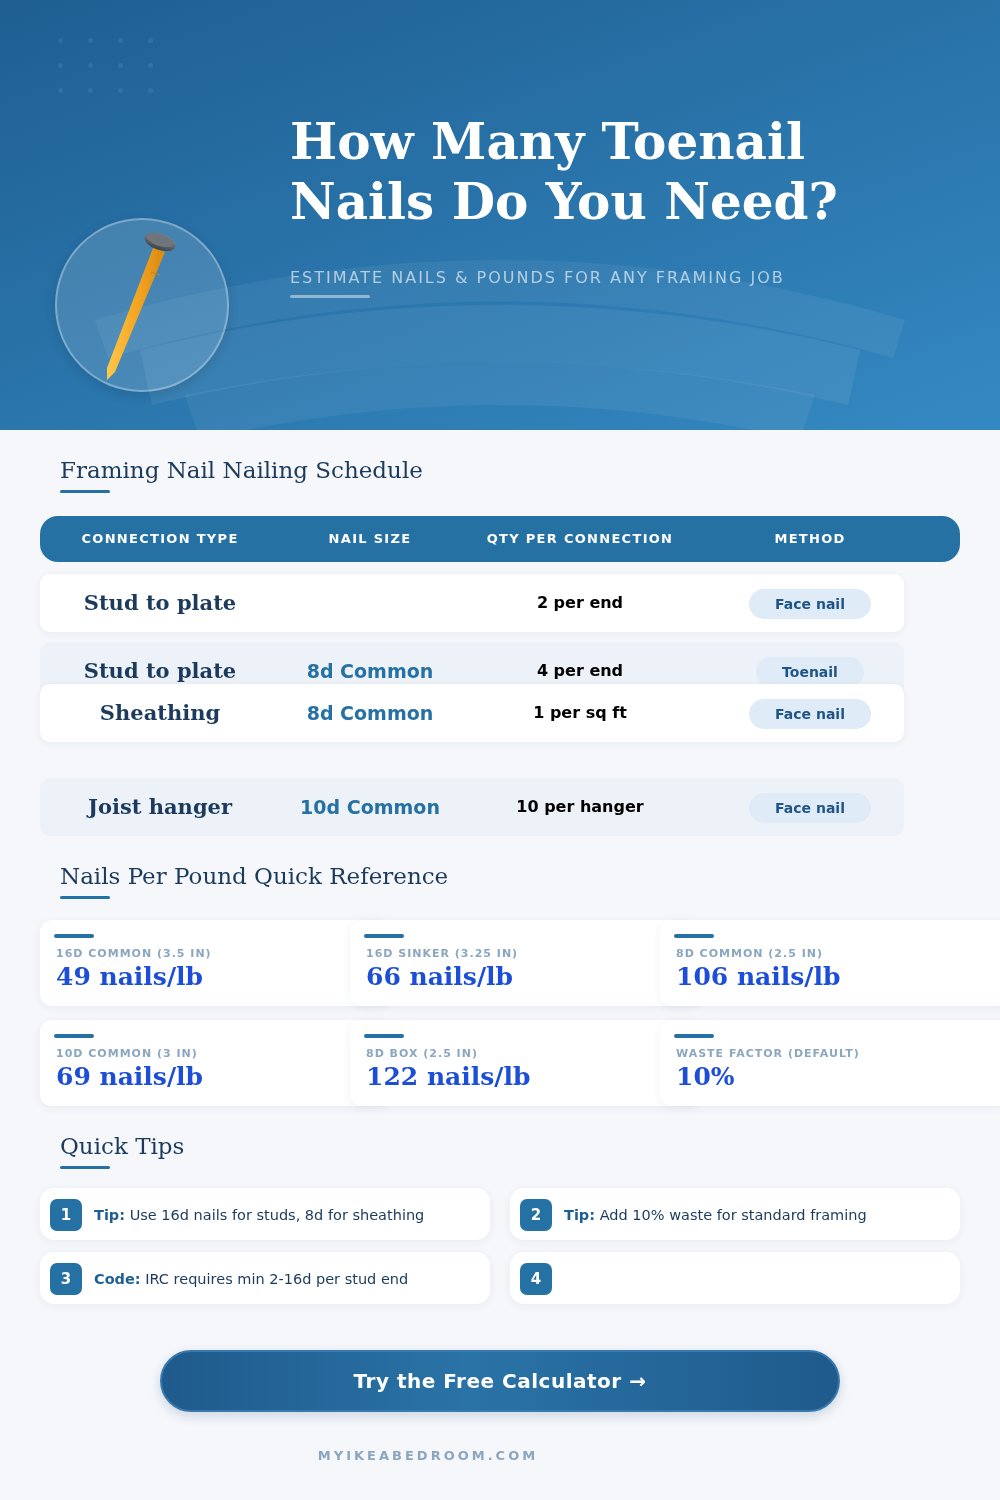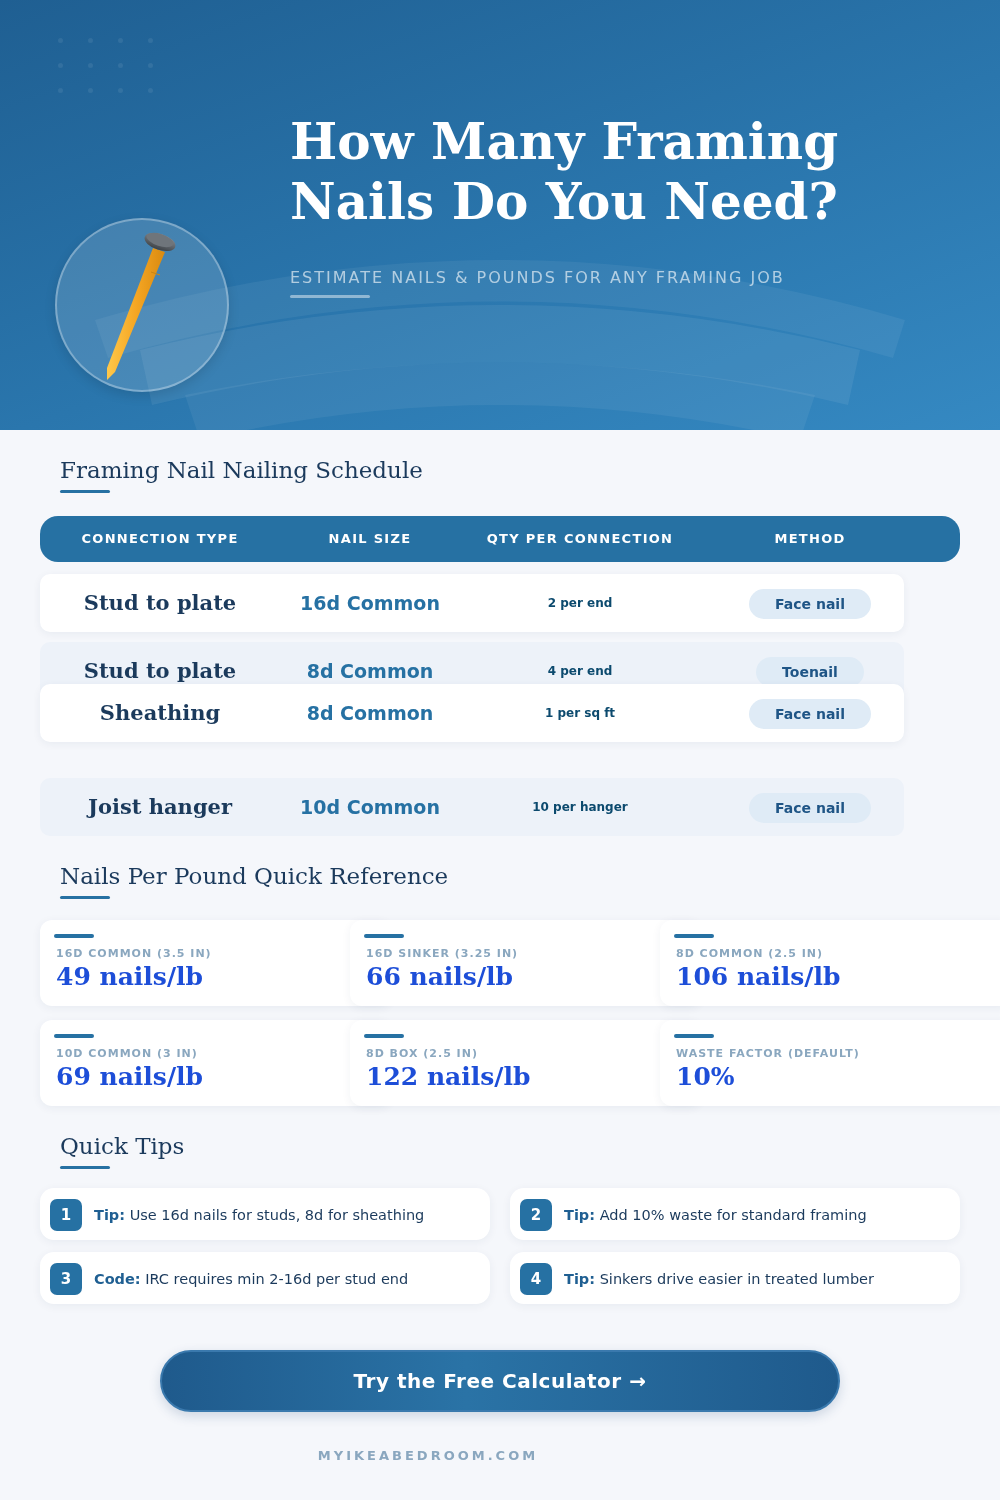--- a/index.html
+++ b/index.html
@@ -67,21 +67,21 @@
       position: absolute; left: 40px; width: 864px; height: 58px;
       border-radius: 10px;
     }
     .row.white { background: #ffffff; box-shadow: 0 2px 8px rgba(20,50,90,0.06); }
     .row.tint { background: #edf2f9; }
     .cell {
       position: absolute; top: 0; height: 58px; line-height: 58px; text-align: center;
     }
     .c-conn { font-family: "DejaVu Serif", serif; font-weight: bold; font-size: 21px; color: #1b3a5c; }
     .c-size { font-weight: bold; font-size: 19px; color: #2671a3; }
-    .c-qty { font-weight: bold; font-size: 12px; color: #0c4a6e; }
+    .c-qty { font-weight: bold; font-size: 16px; color: #000000; }
     .pill {
       display: inline-block; height: 30px; line-height: 30px; padding: 0 26px;
       border-radius: 15px; background: #dfebf6; color: #1f5586;
       font-size: 14px; font-weight: bold; vertical-align: middle;
     }
 
     
     .card {
       position: absolute; width: 351px; height: 86px; background: #ffffff;
       border-radius: 12px; box-shadow: 0 2px 10px rgba(20,50,90,0.06);
@@ -163,40 +163,39 @@
           <stop offset="1" stop-color="#3d4247"></stop>
         </linearGradient>
       </defs>
       <path d="M96 28 L108 32 L58 152 L50 160 L50 148 Z" fill="url(#shaft)"></path>
       <line x1="94" y1="52" x2="103" y2="55" stroke="#c98612" stroke-width="1"></line>
       <ellipse cx="103" cy="22" rx="16" ry="8" transform="rotate(18 103 22)" fill="url(#head)"></ellipse>
       <ellipse cx="103" cy="20" rx="14" ry="6" transform="rotate(18 103 20)" fill="#6f757b"></ellipse>
     </svg>
   </div>
   <div class="hero-title">
-    <div>How Many Framing</div>
+    <div>How Many Toenail</div>
     <div>Nails Do You Need?</div>
   </div>
   <div class="hero-subtitle">ESTIMATE NAILS &amp; POUNDS FOR ANY FRAMING JOB</div>
   <div class="hero-underline"></div>
 </div>
 
 <div class="section-title" style="top:457px">Framing Nail Nailing Schedule</div>
 <div class="section-rule" style="top:490px"></div>
 
 <div class="table-head">
   <div class="th" style="left:0;width:240px">CONNECTION TYPE</div>
   <div class="th" style="left:240px;width:180px">NAIL SIZE</div>
   <div class="th" style="left:420px;width:240px">QTY PER CONNECTION</div>
   <div class="th" style="left:660px;width:220px">METHOD</div>
 </div>
 
 <div class="row white" style="top:574px">
   <div class="cell c-conn" style="left:0;width:240px">Stud to plate</div>
-  <div class="cell c-size" style="left:240px;width:180px">16d Common</div>
   <div class="cell c-qty" style="left:420px;width:240px">2 per end</div>
   <div class="cell" style="left:660px;width:220px"><span class="pill">Face nail</span></div>
 </div>
 <div class="row tint" style="top:642px">
   <div class="cell c-conn" style="left:0;width:240px">Stud to plate</div>
   <div class="cell c-size" style="left:240px;width:180px">8d Common</div>
   <div class="cell c-qty" style="left:420px;width:240px">4 per end</div>
   <div class="cell" style="left:660px;width:220px"><span class="pill">Toenail</span></div>
 </div>
 <div class="row white" style="top:684px">
@@ -256,18 +255,17 @@
 <div class="tip" style="left:510px;top:1188px">
   <div class="num">2</div>
   <div class="text"><span class="kw">Tip:</span><span> Add 10% waste for standard framing</span></div>
 </div>
 <div class="tip" style="left:40px;top:1252px">
   <div class="num">3</div>
   <div class="text"><span class="kw">Code:</span><span> IRC requires min 2-16d per stud end</span></div>
 </div>
 <div class="tip" style="left:510px;top:1252px">
   <div class="num">4</div>
-  <div class="text"><span class="kw">Tip:</span><span> Sinkers drive easier in treated lumber</span></div>
 </div>
 
 <div class="cta">Try the Free Calculator →</div>
 
 <div class="footer">MYIKEABEDROOM.COM</div>
 
 </body></html>

